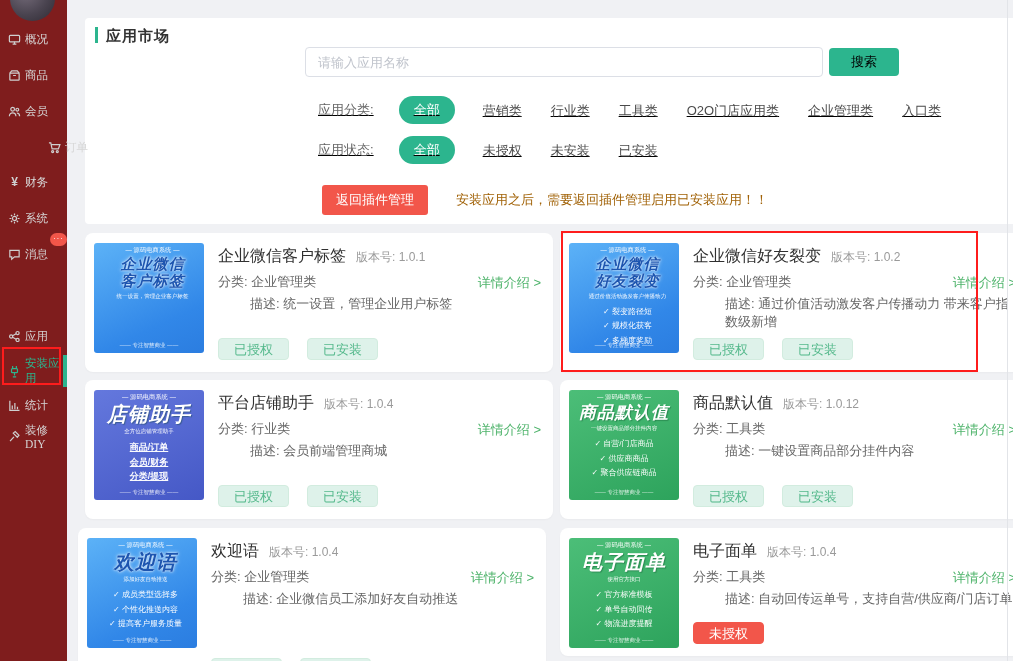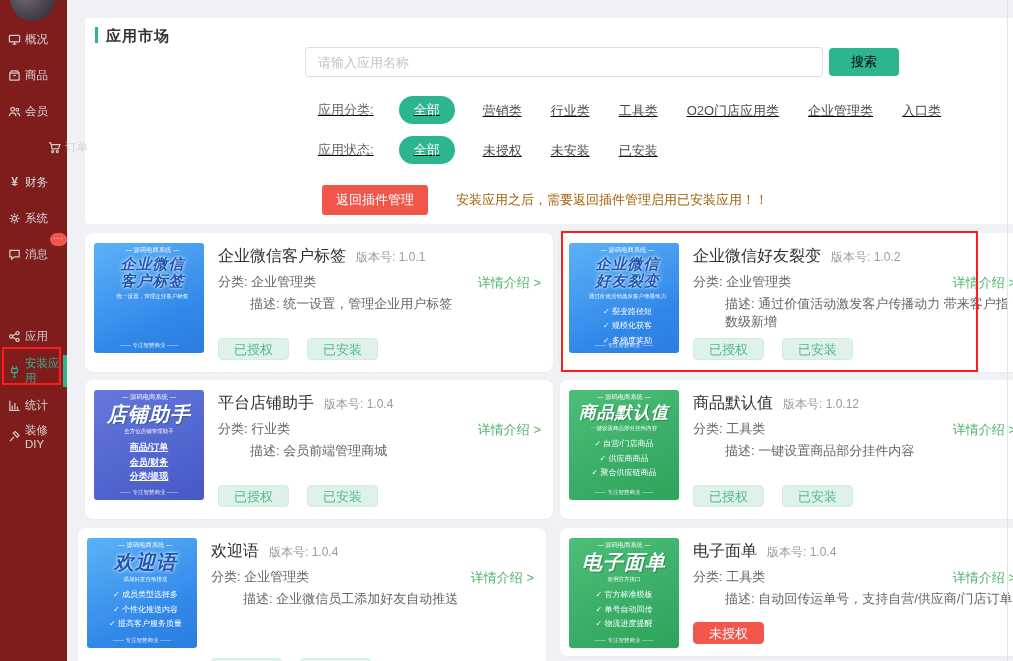--- a/index.html
+++ b/index.html
@@ -172,21 +172,21 @@
         </div>
         <div class="side-item" style="top: 393px;">
           <span class="icn">
             <svg viewBox="0 0 14 14">
               <path d="M2 1.8v10.4h10.4"></path>
               <path d="M4.6 11V7M7.4 11V4.2M10.2 11V8.4"></path>
             </svg>
           </span>
           <span>统计</span>
         </div>
-        <div class="side-item" style="top: 424px;">
+        <div class="side-item" style="top: 424px; font-family: Liberation Serif, serif;">
           <span class="icn">
             <svg viewBox="0 0 14 14">
               <path d="M2.2 12l4.2-4.6M5.6 3.4l2.2-1.8 4 4-1.8 2.2z"></path>
             </svg>
           </span>
           <span>装修DIY</span>
         </div>
       </nav>
   </div>
 

